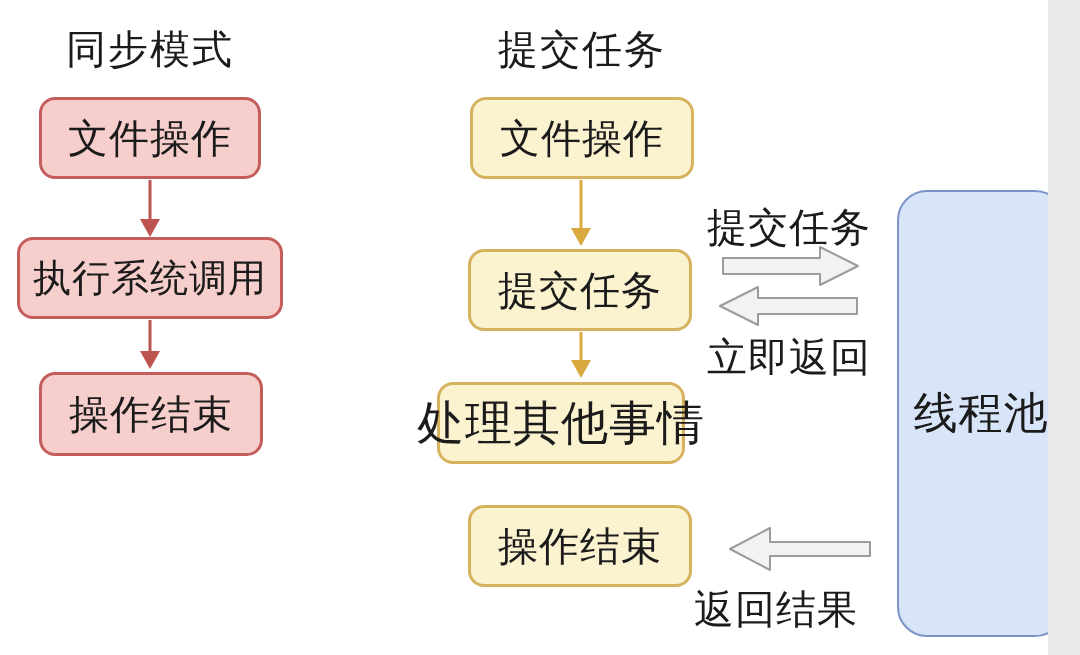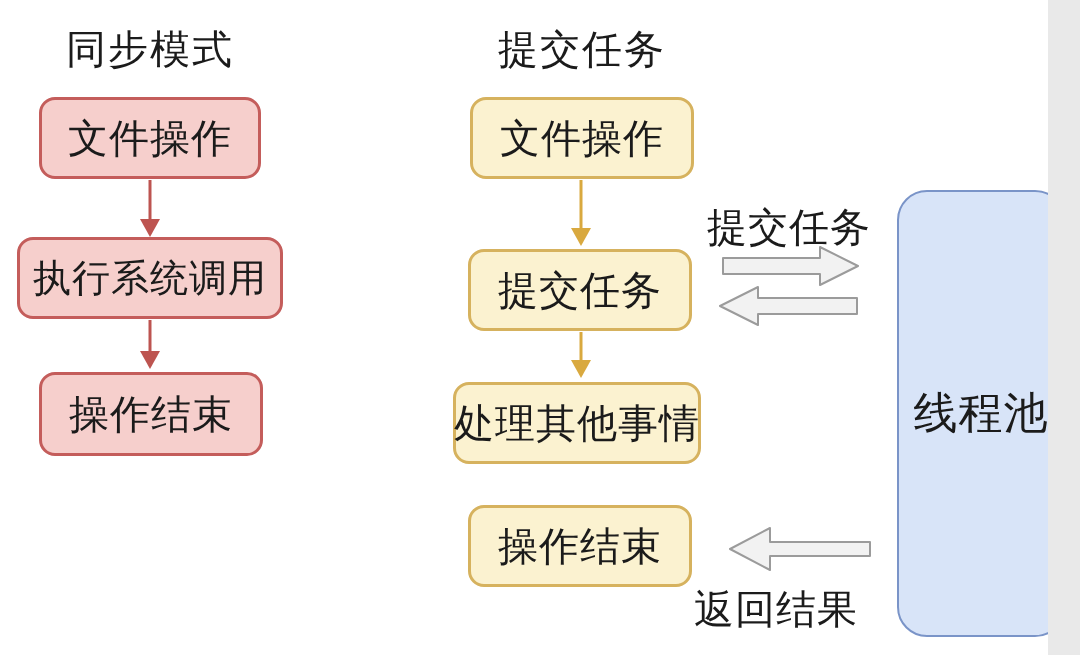--- a/index.html
+++ b/index.html
@@ -49,21 +49,21 @@
     box-sizing:border-box;
     text-align:center;
   }
   .box.sync{background:var(--sync-fill);border:3px solid var(--sync-border);}
   .box.async{background:var(--async-fill);border:3px solid var(--async-border);}
   .s1{left:39px;top:97px;width:222px;height:82px;}
   .s2{left:17px;top:237px;width:266px;height:82px;font-size:38px;}
   .s3{left:39px;top:372px;width:224px;height:84px;}
   .a1{left:470px;top:97px;width:224px;height:82px;}
   .a2{left:468px;top:249px;width:224px;height:82px;}
-  .a3{left:453px;top:382px;width:248px;height:82px;font-size:40px;}
+  .a3{left:437px;top:382px;width:248px;height:82px;font-size:47px;}
   .a4{left:468px;top:505px;width:224px;height:82px;}
   .flow-label{
     position:absolute;
     font-size:40px;
     font-weight:500;
     text-align:center;
     letter-spacing:1px;
     white-space:nowrap;
   }
   .lbl-submit{left:700px;top:200px;width:178px;}
@@ -122,19 +122,20 @@
       <line x1="581" y1="332" x2="581" y2="363" stroke="var(--async-arrow)" stroke-width="3"></line>
       <polygon points="571,360 591,360 581,378" fill="var(--async-arrow)"></polygon>
     </g>
 
     <polygon points="723,258 820,258 820,247 858,266 820,285 820,274 723,274" fill="var(--gray-arrow-fill)" stroke="var(--gray-arrow-stroke)" stroke-width="2" stroke-linejoin="round"></polygon>
     <polygon points="857,298 758,298 758,287 720,306 758,325 758,314 857,314" fill="var(--gray-arrow-fill)" stroke="var(--gray-arrow-stroke)" stroke-width="2" stroke-linejoin="round"></polygon>
     <polygon points="870,542 770,542 770,528 730,549 770,570 770,556 870,556" fill="var(--gray-arrow-fill)" stroke="var(--gray-arrow-stroke)" stroke-width="2" stroke-linejoin="round"></polygon>
   </svg>
 
   <div class="flow-label lbl-submit">提交任务</div>
+  <div class="flow-label lbl-immediate">立即返回</div>
   <div class="flow-label lbl-return">返回结果</div>
 
   <div class="pool">
     <span>线程池</span>
   </div>
 
 </div>
 
 </body></html>

